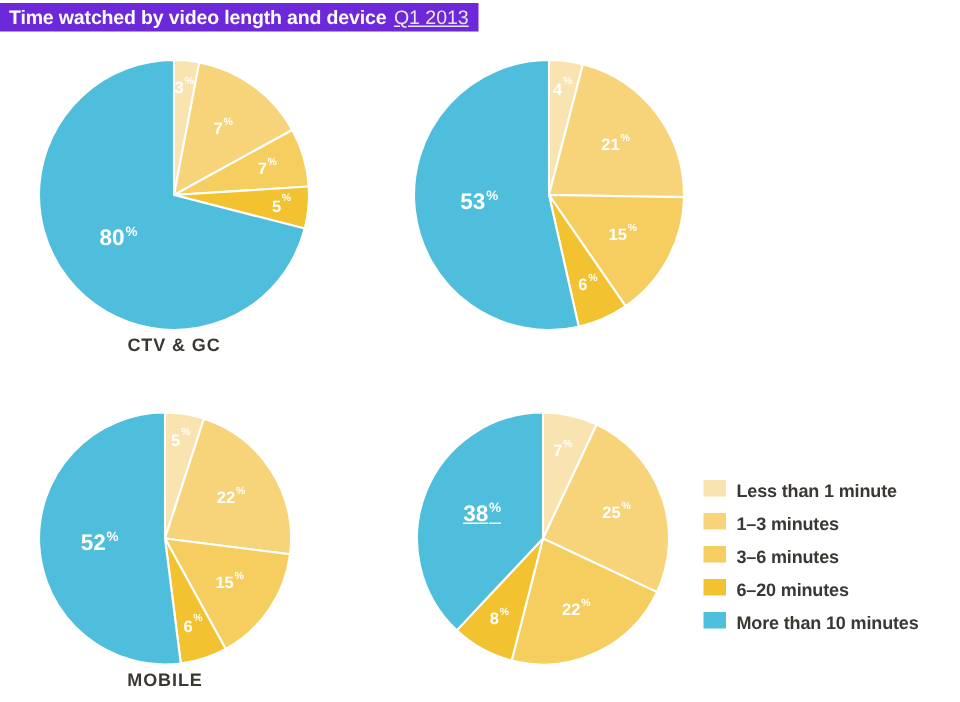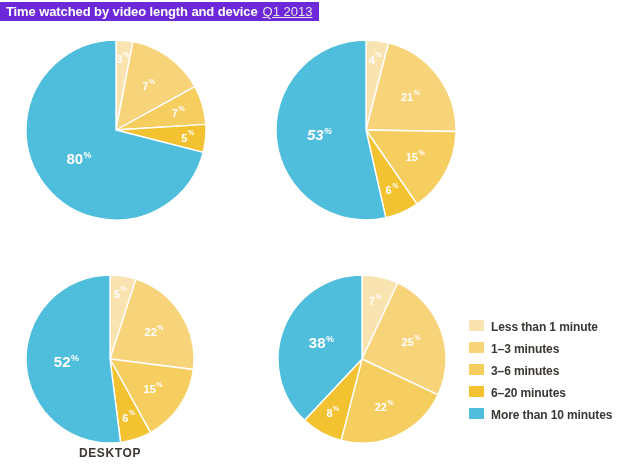--- a/index.html
+++ b/index.html
@@ -128,71 +128,72 @@
         <path d="M 90 90 L 168.87 46.64 A 90 90 0 0 1 179.82 84.35 Z" fill="#F6CD5F" stroke="#ffffff" stroke-width="1.4" stroke-linejoin="round"></path>
         <path d="M 90 90 L 179.82 84.35 A 90 90 0 0 1 177.17 112.38 Z" fill="#F2C230" stroke="#ffffff" stroke-width="1.4" stroke-linejoin="round"></path>
         <path d="M 90 90 L 177.17 112.38 A 90 90 0 1 1 90.00 0.00 Z" fill="#4FBDDC" stroke="#ffffff" stroke-width="1.4" stroke-linejoin="round"></path>
       </svg>
       <div class="slice-label" style="left: 96.8px; top: 18.3px;"><span class="num">3</span><span class="pct">%</span></div>
       <div class="slice-label" style="left: 122.8px; top: 44.9px;"><span class="num">7</span><span class="pct">%</span></div>
       <div class="slice-label" style="left: 152.2px; top: 71.9px;"><span class="num">7</span><span class="pct">%</span></div>
       <div class="slice-label" style="left: 161.7px; top: 96.8px;"><span class="num">5</span><span class="pct">%</span></div>
       <div class="slice-label big" style="left: 53px; top: 118.7px;"><span class="num">80</span><span class="pct">%</span></div>
     </div>
+  <div class="pie-caption">CTV &amp; GC</div>
 </div>
 
 <div class="chart-cell" id="cell-1" style="left:276px; top:40px;">
   <div class="pie-wrap" style="width: 180px; height: 180px;">
       <svg width="180" height="180" viewBox="0 0 180 180">
         <path d="M 90 90 L 90.00 0.00 A 90 90 0 0 1 112.60 2.88 Z" fill="#F9E3B0" stroke="#ffffff" stroke-width="1.4" stroke-linejoin="round"></path>
         <path d="M 90 90 L 112.60 2.88 A 90 90 0 0 1 179.99 91.43 Z" fill="#F7D37A" stroke="#ffffff" stroke-width="1.4" stroke-linejoin="round"></path>
         <path d="M 90 90 L 179.99 91.43 A 90 90 0 0 1 141.04 164.13 Z" fill="#F6CD5F" stroke="#ffffff" stroke-width="1.4" stroke-linejoin="round"></path>
         <path d="M 90 90 L 141.04 164.13 A 90 90 0 0 1 109.83 177.79 Z" fill="#F2C230" stroke="#ffffff" stroke-width="1.4" stroke-linejoin="round"></path>
         <path d="M 90 90 L 109.83 177.79 A 90 90 0 1 1 90.00 0.00 Z" fill="#4FBDDC" stroke="#ffffff" stroke-width="1.4" stroke-linejoin="round"></path>
       </svg>
       <div class="slice-label" style="left: 99.1px; top: 18.6px;"><span class="num">4</span><span class="pct">%</span></div>
       <div class="slice-label" style="left: 134.4px; top: 56.2px;"><span class="num">21</span><span class="pct">%</span></div>
       <div class="slice-label" style="left: 139.2px; top: 116.4px;"><span class="num">15</span><span class="pct">%</span></div>
       <div class="slice-label" style="left: 116px; top: 149.4px;"><span class="num">6</span><span class="pct">%</span></div>
-      <div class="slice-label big" style="left: 43.5px; top: 95.2px; font-style: italic;"><span class="num">53</span><span class="pct">%</span></div>
+      <div class="slice-label big" style="left: 43.5px; top: 95.2px;"><span class="num">53</span><span class="pct">%</span></div>
     </div>
 </div>
 
 <div class="chart-cell" id="cell-2" style="left:26px; top:275px;">
   <div class="pie-wrap" style="width: 168px; height: 168px;">
       <svg width="168" height="168" viewBox="0 0 168 168">
         <path d="M 84 84 L 84.00 0.00 A 84 84 0 0 1 109.96 4.11 Z" fill="#F9E3B0" stroke="#ffffff" stroke-width="1.4" stroke-linejoin="round"></path>
         <path d="M 84 84 L 109.96 4.11 A 84 84 0 0 1 167.34 94.53 Z" fill="#F7D37A" stroke="#ffffff" stroke-width="1.4" stroke-linejoin="round"></path>
         <path d="M 84 84 L 167.34 94.53 A 84 84 0 0 1 124.47 157.61 Z" fill="#F6CD5F" stroke="#ffffff" stroke-width="1.4" stroke-linejoin="round"></path>
         <path d="M 84 84 L 124.47 157.61 A 84 84 0 0 1 94.53 167.34 Z" fill="#F2C230" stroke="#ffffff" stroke-width="1.4" stroke-linejoin="round"></path>
         <path d="M 84 84 L 94.53 167.34 A 84 84 0 1 1 84.00 0.00 Z" fill="#4FBDDC" stroke="#ffffff" stroke-width="1.4" stroke-linejoin="round"></path>
       </svg>
       <div class="slice-label" style="left: 94.5px; top: 17.6px;"><span class="num">5</span><span class="pct">%</span></div>
       <div class="slice-label" style="left: 128px; top: 56.1px;"><span class="num">22</span><span class="pct">%</span></div>
       <div class="slice-label" style="left: 127.1px; top: 113.3px;"><span class="num">15</span><span class="pct">%</span></div>
       <div class="slice-label" style="left: 102.7px; top: 141.5px;"><span class="num">6</span><span class="pct">%</span></div>
       <div class="slice-label big" style="left: 40.4px; top: 86.7px;"><span class="num">52</span><span class="pct">%</span></div>
     </div>
-  <div class="pie-caption">DESKTOP</div>
+  <div class="pie-caption">MOBILE</div>
 </div>
 
 <div class="chart-cell" id="cell-3" style="left:278px; top:275px;">
   <div class="pie-wrap" style="width: 168px; height: 168px;">
       <svg width="168" height="168" viewBox="0 0 168 168">
         <path d="M 84 84 L 84.00 0.00 A 84 84 0 0 1 119.77 7.99 Z" fill="#F9E3B0" stroke="#ffffff" stroke-width="1.4" stroke-linejoin="round"></path>
         <path d="M 84 84 L 119.77 7.99 A 84 84 0 0 1 160.01 119.77 Z" fill="#F7D37A" stroke="#ffffff" stroke-width="1.4" stroke-linejoin="round"></path>
         <path d="M 84 84 L 160.01 119.77 A 84 84 0 0 1 63.11 165.36 Z" fill="#F6CD5F" stroke="#ffffff" stroke-width="1.4" stroke-linejoin="round"></path>
         <path d="M 84 84 L 63.11 165.36 A 84 84 0 0 1 26.50 145.23 Z" fill="#F2C230" stroke="#ffffff" stroke-width="1.4" stroke-linejoin="round"></path>
         <path d="M 84 84 L 26.50 145.23 A 84 84 0 0 1 84.00 0.00 Z" fill="#4FBDDC" stroke="#ffffff" stroke-width="1.4" stroke-linejoin="round"></path>
       </svg>
       <div class="slice-label" style="left: 97.2px; top: 25px;"><span class="num">7</span><span class="pct">%</span></div>
       <div class="slice-label" style="left: 133px; top: 66.4px;"><span class="num">25</span><span class="pct">%</span></div>
       <div class="slice-label" style="left: 106.2px; top: 131.1px;"><span class="num">22</span><span class="pct">%</span></div>
       <div class="slice-label" style="left: 54.9px; top: 137px;"><span class="num">8</span><span class="pct">%</span></div>
-      <div class="slice-label big" style="left: 43.4px; top: 67.9px;"><span class="num">38</span><span class="pct">%</span></div>
+      <div class="slice-label big" style="left: 43.4px; top: 67.9px; text-decoration: underline;"><span class="num">38</span><span class="pct">%</span></div>
     </div>
 </div>
 
 <div id="legend">
   <div class="legend-row">
     <span class="legend-swatch" style="background: rgb(249, 227, 176);"></span>
     <span class="legend-text">Less than 1 minute</span>
   </div>
   <div class="legend-row">
     <span class="legend-swatch" style="background: rgb(247, 211, 122);"></span>

